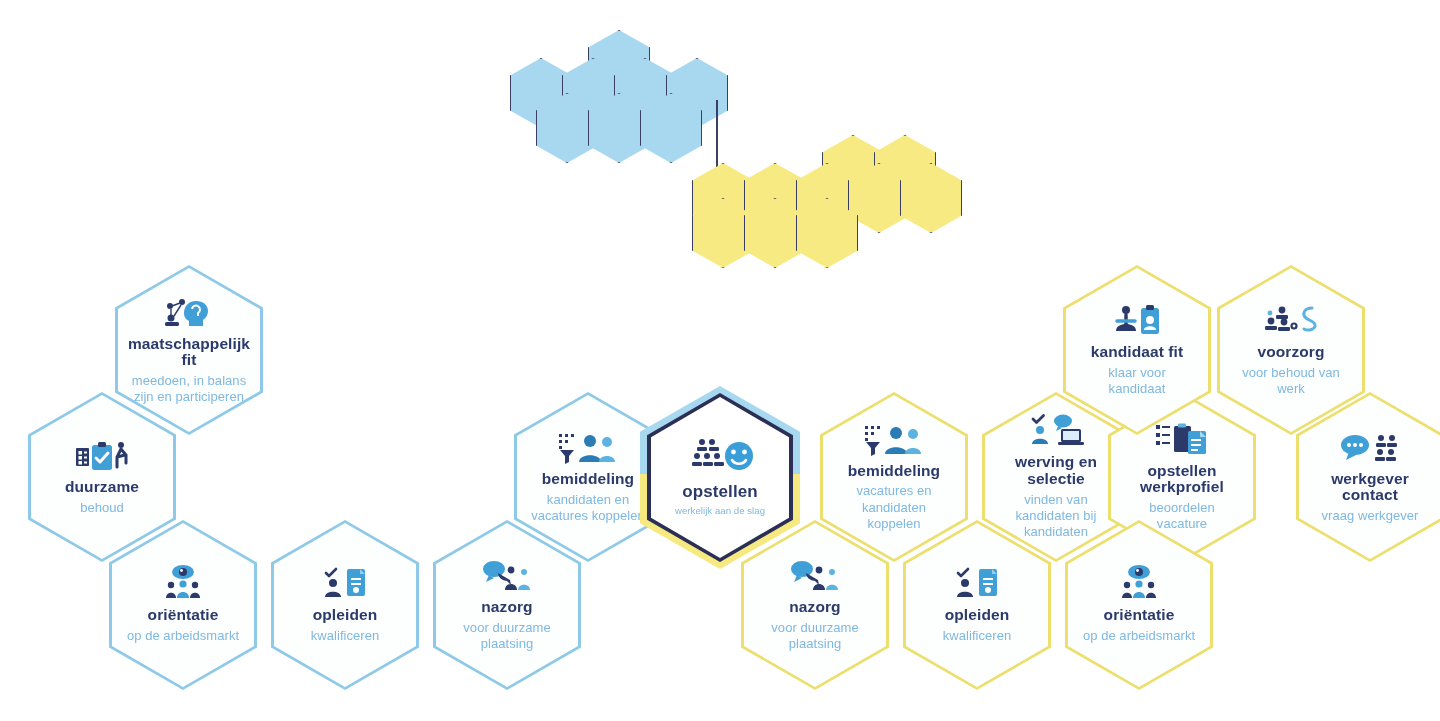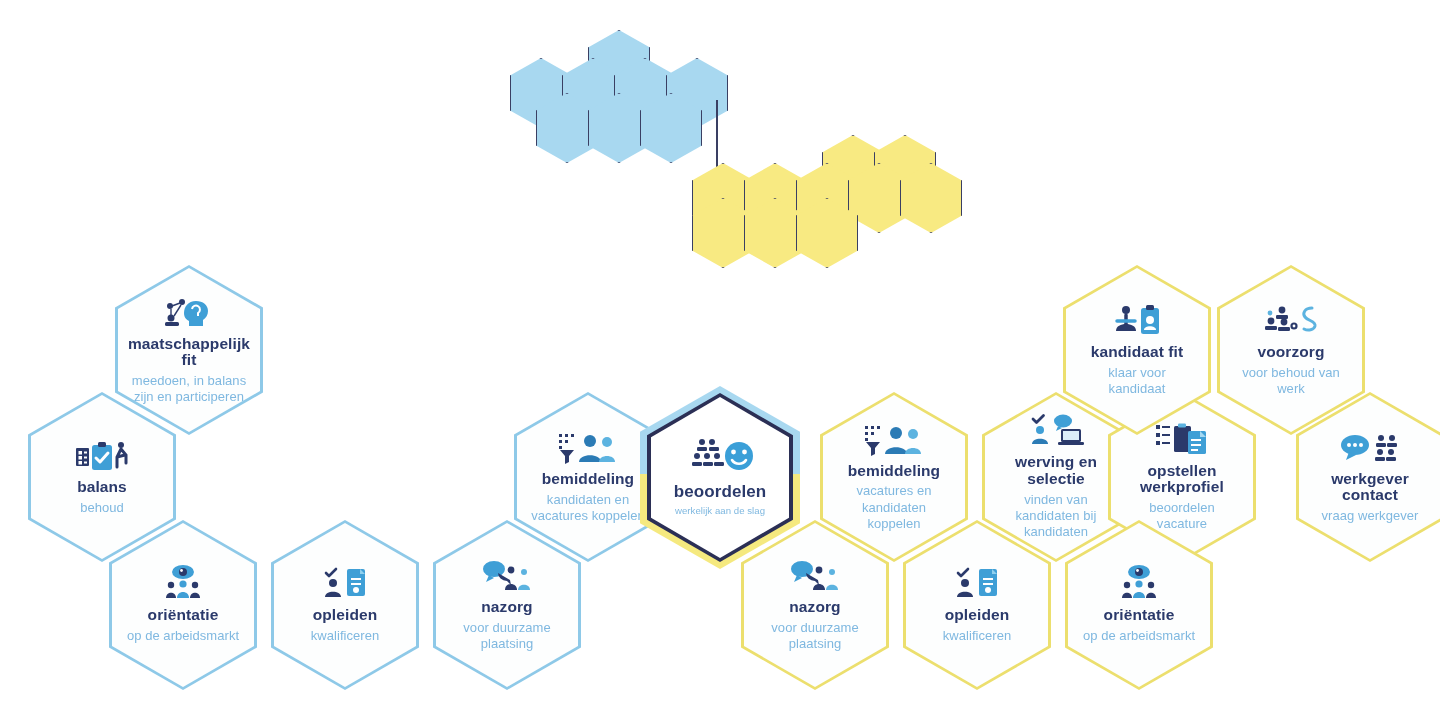--- a/index.html
+++ b/index.html
@@ -146,21 +146,21 @@
           <rect x="10" y="11.5" width="3" height="2" fill="#fff"></rect>
           <rect x="10" y="16.5" width="3" height="2" fill="#fff"></rect>
           <rect x="10" y="21.5" width="3" height="2" fill="#fff"></rect>
           <rect x="18" y="5" width="20" height="25" rx="2.5" fill="#3f9fd6"></rect>
           <rect x="24" y="2" width="8" height="5" rx="1.5" fill="#2b3a6b"></rect>
           <path d="M22 18 l4 4 l8 -9" stroke="#fff" stroke-width="3" fill="none" stroke-linecap="round" stroke-linejoin="round"></path>
           <circle cx="47" cy="5" r="3" fill="#2b3a6b"></circle>
           <path d="M47 9 l-4 8 l0 10 M47 9 l5 6 l0 8 M43 17 l8 -2" stroke="#2b3a6b" stroke-width="3" fill="none" stroke-linecap="round"></path>
         </svg>
       </div>
-      <div class="title">balans</div>
+      <div class="title">duurzame</div>
       <div class="sub">behoud</div>
     </div>
   </div>
 
 
 
   <div class="hex blue" style="left:514px;top:392px;">
     <div class="ring"></div>
     <div class="inner"></div>
     <div class="content">
@@ -267,21 +267,21 @@
             <rect x="7" y="24" width="10" height="4" rx="1.2"></rect>
             <rect x="18" y="24" width="10" height="4" rx="1.2"></rect>
             <rect x="29" y="24" width="10" height="4" rx="1.2"></rect>
           </g>
           <circle cx="54" cy="18" r="14" fill="#3a9fd8"></circle>
           <circle cx="48.5" cy="14" r="2.4" fill="#fff"></circle>
           <circle cx="59.5" cy="14" r="2.4" fill="#fff"></circle>
           <path d="M47 22 C50 27 58 27 61 22" stroke="#fff" stroke-width="2.6" fill="none" stroke-linecap="round"></path>
         </svg>
       </div>
-      <div class="title">beoordelen</div>
+      <div class="title">opstellen</div>
       <div class="sub">werkelijk aan de slag</div>
     </div>
   </div>
 
   <div class="hex yellow" style="left:820px;top:392px;">
     <div class="ring"></div>
     <div class="inner"></div>
     <div class="content">
       <div class="icon">
         <svg width="62" height="32" viewBox="0 0 62 32">

